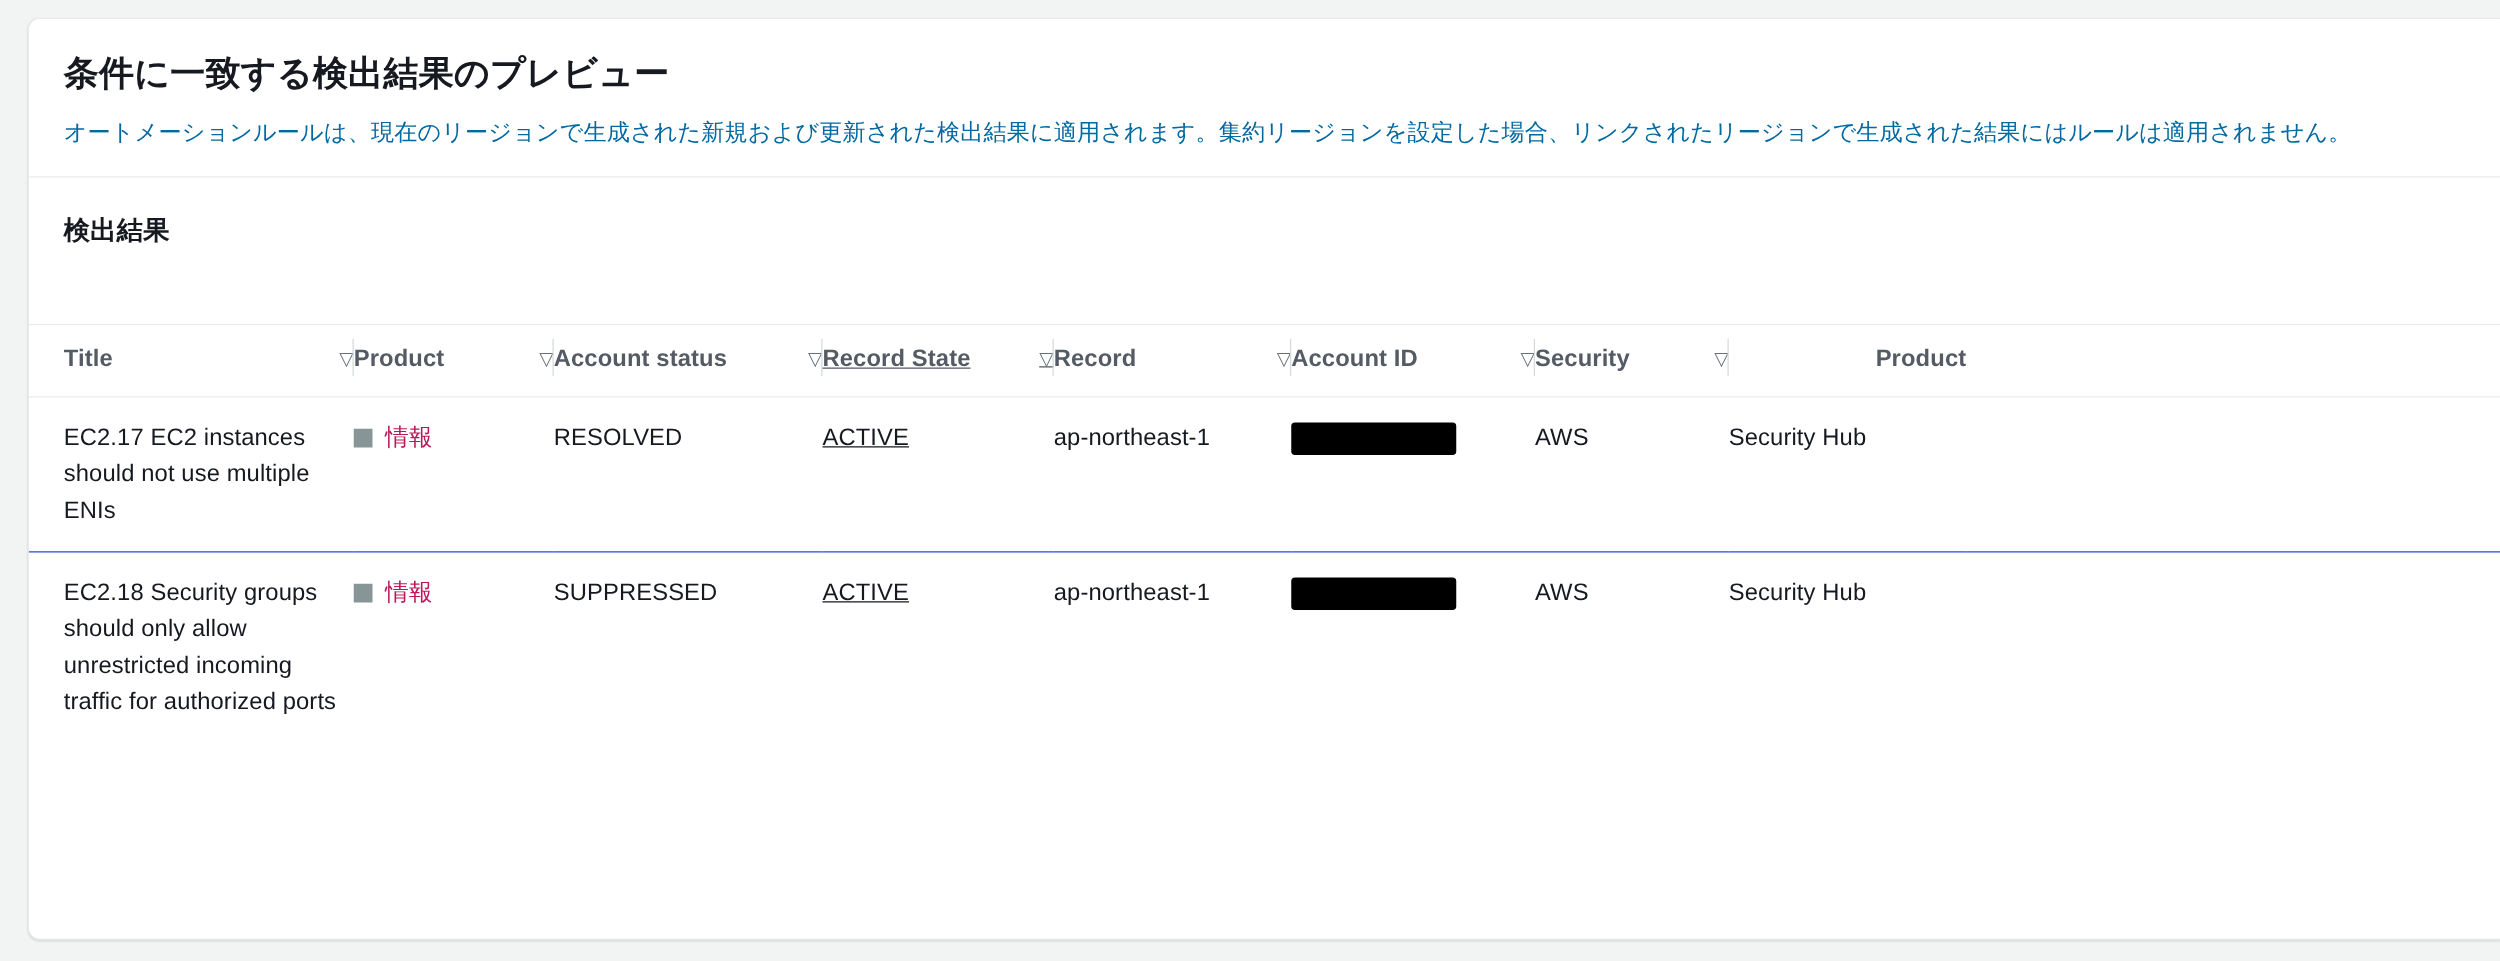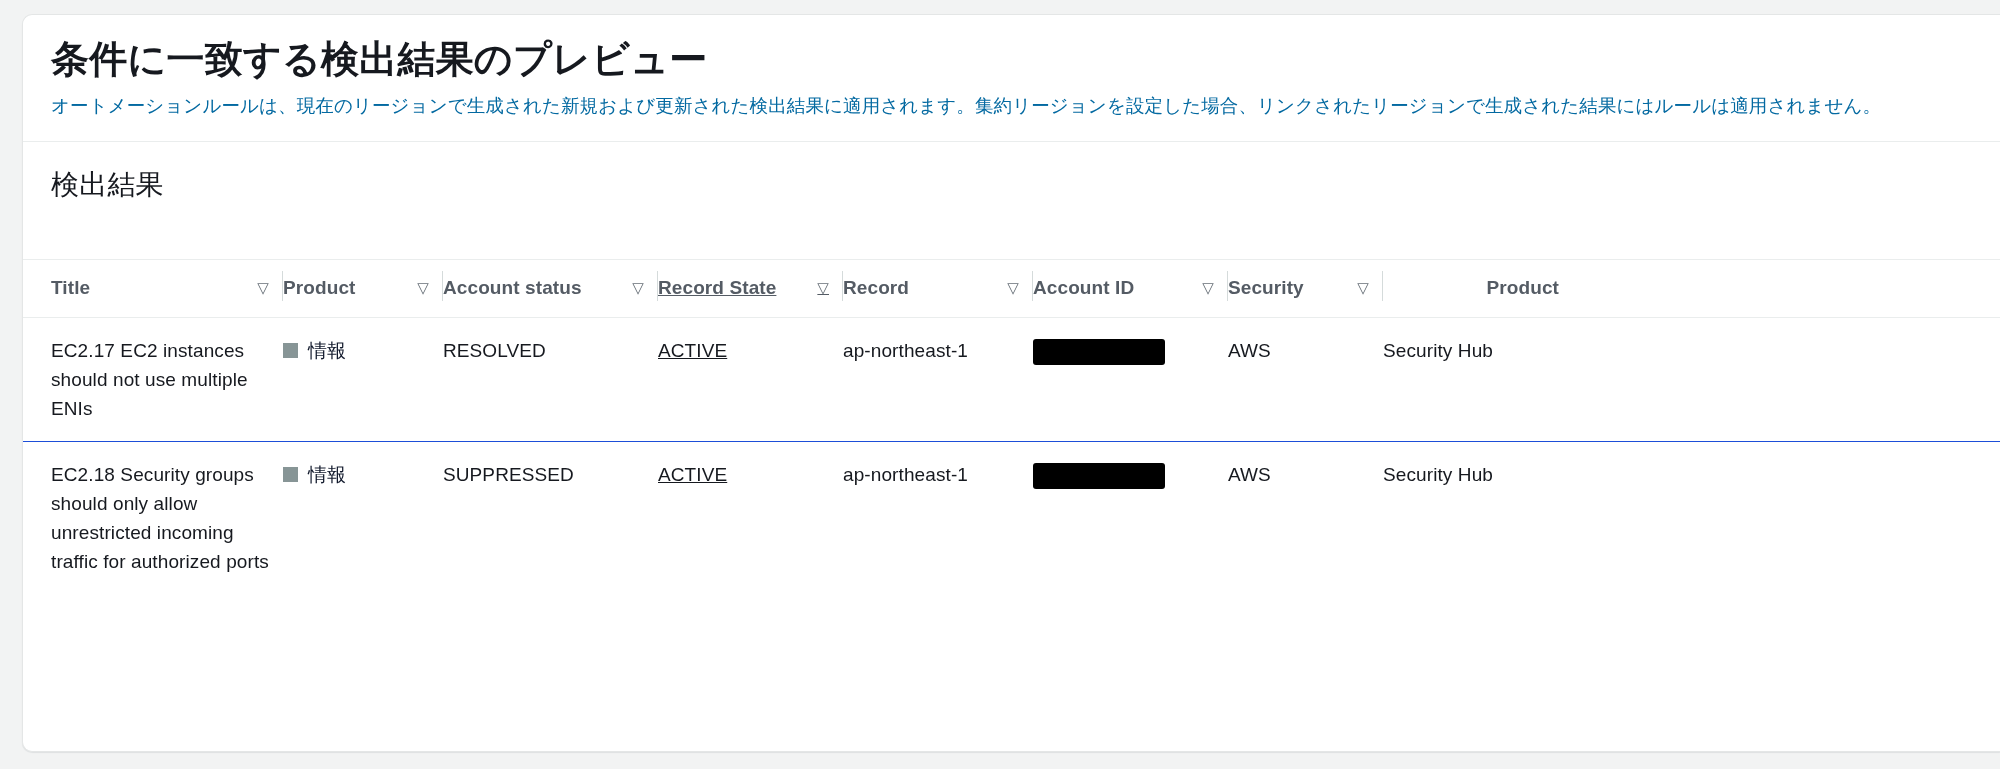--- a/index.html
+++ b/index.html
@@ -35,21 +35,21 @@
     border-radius: 10px 0 0 10px;
     box-shadow: 0 1px 1px rgba(0,28,36,0.08);
     overflow: hidden;
   }
 
   
   .card-header {
     padding: 26px 28px 22px 28px;
   }
   .card-title {
-    font-size: 38px;
+    font-size: 28px;
     line-height: 36px;
     font-weight: 700;
     color: #16191f;
     letter-spacing: 0.2px;
     margin: 0 0 16px 0;
   }
   .card-desc {
     font-size: 18.5px;
     line-height: 26px;
     color: #0369a1;
@@ -63,23 +63,23 @@
     width: 100%;
     background: #eaeded;
   }
 
   
   .findings-section {
     padding: 28px 28px 0 28px;
     height: 117px;
   }
   .findings-title {
-    font-size: 28px;
+    font-size: 21px;
     line-height: 30px;
-    font-weight: 400;
+    font-weight: 700;
     color: #16191f;
     margin: 0;
     letter-spacing: 0.2px;
   }
 
   
   table.findings-table {
     width: 100%;
     border-collapse: collapse;
     table-layout: fixed;
@@ -95,21 +95,20 @@
     border-top: 1px solid #eaeded;
     border-bottom: 1px solid #eaeded;
     height: 58px;
     letter-spacing: 0.1px;
   }
 
   .th-inner {
     display: flex;
     align-items: center;
     justify-content: space-between;
-    padding-right: 14px;
     position: relative;
   }
   .th-inner.no-sort { justify-content: flex-end; }
 
   .th-label { white-space: nowrap; }
 
   .sort-caret {
     display: inline-block;
     font-size: 15px;
     color: #687078;
@@ -146,21 +145,21 @@
     gap: 10px;
   }
   .sev-square {
     width: 15px;
     height: 15px;
     background: #879596;
     display: inline-block;
     flex: none;
   }
   .sev-label {
-    color: #0f172a;
+    color: #be185d;
     font-size: 19px;
   }
 
   .redaction-bar {
     display: inline-block;
     width: 132px;
     height: 26px;
     background: #000000;
     border-radius: 3px;
     vertical-align: middle;

